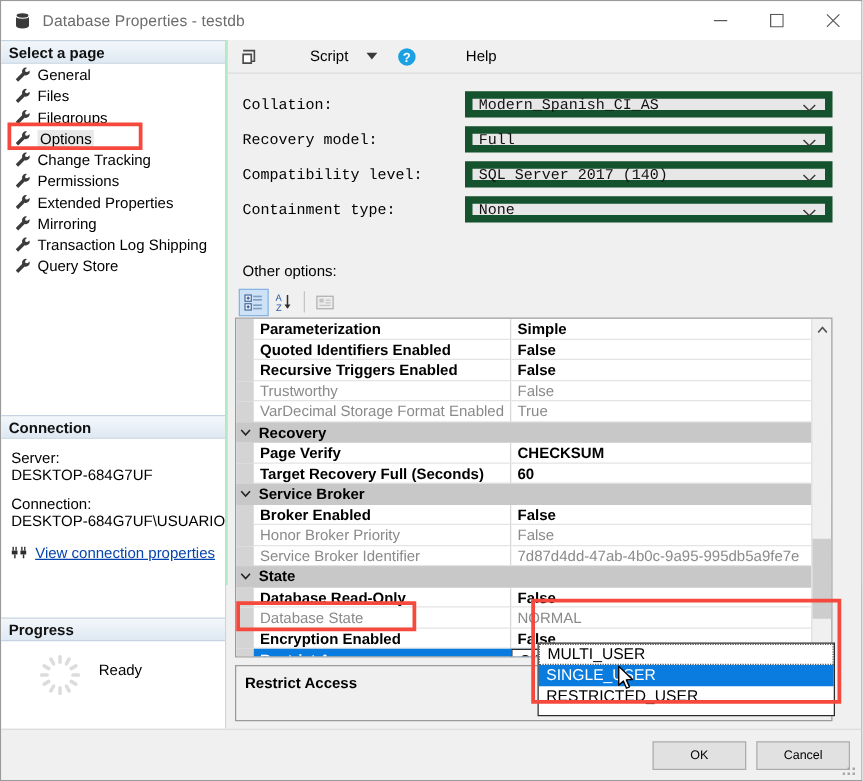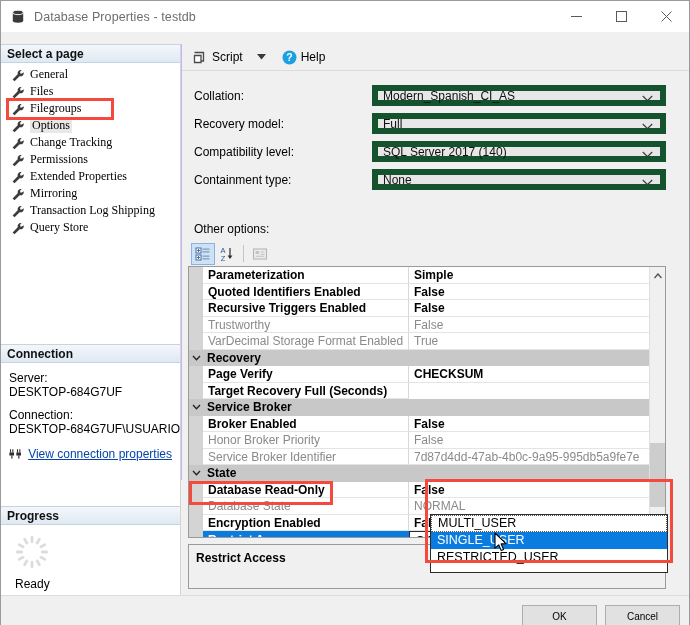--- a/index.html
+++ b/index.html
@@ -37,82 +37,81 @@
     width: 45px; height: 31px;
     display: flex; align-items: center; justify-content: center;
     color: #6a6a6a;
   }
   .cap-btn svg { display: block; }
 
   
   #client {
     position: absolute; left: 0; top: 31px;
     width: 688px; height: 436px;
-    background: #c4b5fd;
-    margin-top: 12px;
+    background: #86efac;
   }
 
   
   #leftpane {
     position: absolute; left: 0; top: 0;
     width: 180px; height: 551px;
     background: #ffffff;
     border-right: 1px solid #d4d4d4;
   }
   .pane-header {
     height: 19px;
     background: linear-gradient(to bottom, #f3f7fb 0%, #dfe9f3 100%);
     border-top: 1px solid #c6d3e2;
     border-bottom: 1px solid #c6d3e2;
     font-weight: bold; font-size: 12px; color: #111;
     padding-left: 6px; line-height: 18px;
   }
   #page-list { padding: 2px 0 0 0; }
   .page-item {
-    display: flex; align-items: flex-end;
+    display: flex; align-items: flex-start;
     height: 17px; padding-left: 10px;
-    font-size: 12px; color: #000; font-family: Liberation Serif, serif;
+    font-size: 12px; color: #000;
   }
   .page-item .wrench { width: 14px; height: 13px; margin-right: 5px; flex: 0 0 auto; }
   .page-item .plabel { white-space: nowrap; }
   .page-item.selected .plabel { background: #e8e8e8; padding: 0 2px; }
 
   
   #connection-body { padding: 8px 8px 0 8px; font-size: 12px; color: #000; height: 143px;}
   #connection-body .line { line-height: 14px; white-space: nowrap; }
   #connection-body .gap { height: 9px; }
   #conn-link-row { display: flex; align-items: center; margin-top: 11px; }
   #conn-link-row .plug { width: 17px; height: 14px; margin-right: 6px; }
   #conn-link {
     color: #0645ad; text-decoration: underline; font-size: 12px; cursor: pointer;
     white-space: nowrap;
   }
 
-  #progress-body { padding: 8px 0 0 0; display: flex; align-items: flex-start; height: 80px; flex-direction: column; }
+  #progress-body { padding: 8px 0 0 16px; display: flex; align-items: flex-start; height: 80px; }
   #spinner { width: 34px; height: 34px; margin-left: 14px; margin-top: 2px; }
   #progress-text { margin-left: 14px; margin-top: 8px; font-size: 12px; }
 
   
   #rightpane {
     position: absolute; left: 181px; top: 0;
     width: 507px; height: 551px;
     background: #f0f0f0;
   }
   #toolbar {
     height: 27px; display: flex; align-items: center; padding-left: 5px;
     border-bottom: 1px solid #dcdcdc;
   }
-  .tb-item { display: flex; align-items: center; height: 22px; padding: 0 5px; cursor: default; }
+  .tb-item { display: flex; align-items: center; height: 22px; padding: 0 5px; cursor: default; gap: 36px; }
   .tb-item span { font-size: 12px; color: #000; }
   #script-icon { width: 15px; height: 15px; margin-right: 5px; }
   #script-caret { margin-left: 4px; }
   #help-icon { width: 15px; height: 15px; margin-right: 4px; }
 
   
-  #form-area { position: absolute; left: 0; top: 40px; width: 507px; }
+  #form-area { position: absolute; left: 0; top: 40px; width: 507px; font-family: Liberation Mono, monospace; }
   .frow { display: flex; align-items: center; height: 23px; margin-bottom: 5px; }
   .frow .flabel { width: 190px; padding-left: 12px; font-size: 12px; color: #000; }
   .combo {
     position: relative; width: 294px; height: 21px;
     background: #e7e7e7; border: 6px solid #14532d;
     display: flex; align-items: center;
   }
   .combo .ctext { padding-left: 5px; font-size: 12px; color: #111; white-space: nowrap; }
   .combo .carrow { position: absolute; right: 7px; top: 4px; }
 
@@ -504,20 +503,21 @@
           <div class="catname">Recovery</div>
         </div>
         <div class="grow">
           <div class="gutter"></div>
           <div class="gname">Page Verify</div>
           <div class="gval">CHECKSUM</div>
         </div>
         <div class="grow">
           <div class="gutter"></div>
           <div class="gname">Target Recovery Full (Seconds)</div>
+          <div class="gval">60</div>
         </div>
 
         <div class="grow category">
           <div class="gutter-cat">
             <svg width="9" height="6" viewBox="0 0 9 6">
                 <path d="M1 1 L4.5 4.8 L8 1" fill="none" stroke="#222" stroke-width="1.3"></path>
               </svg>
           </div>
           <div class="catname">Service Broker</div>
         </div>

